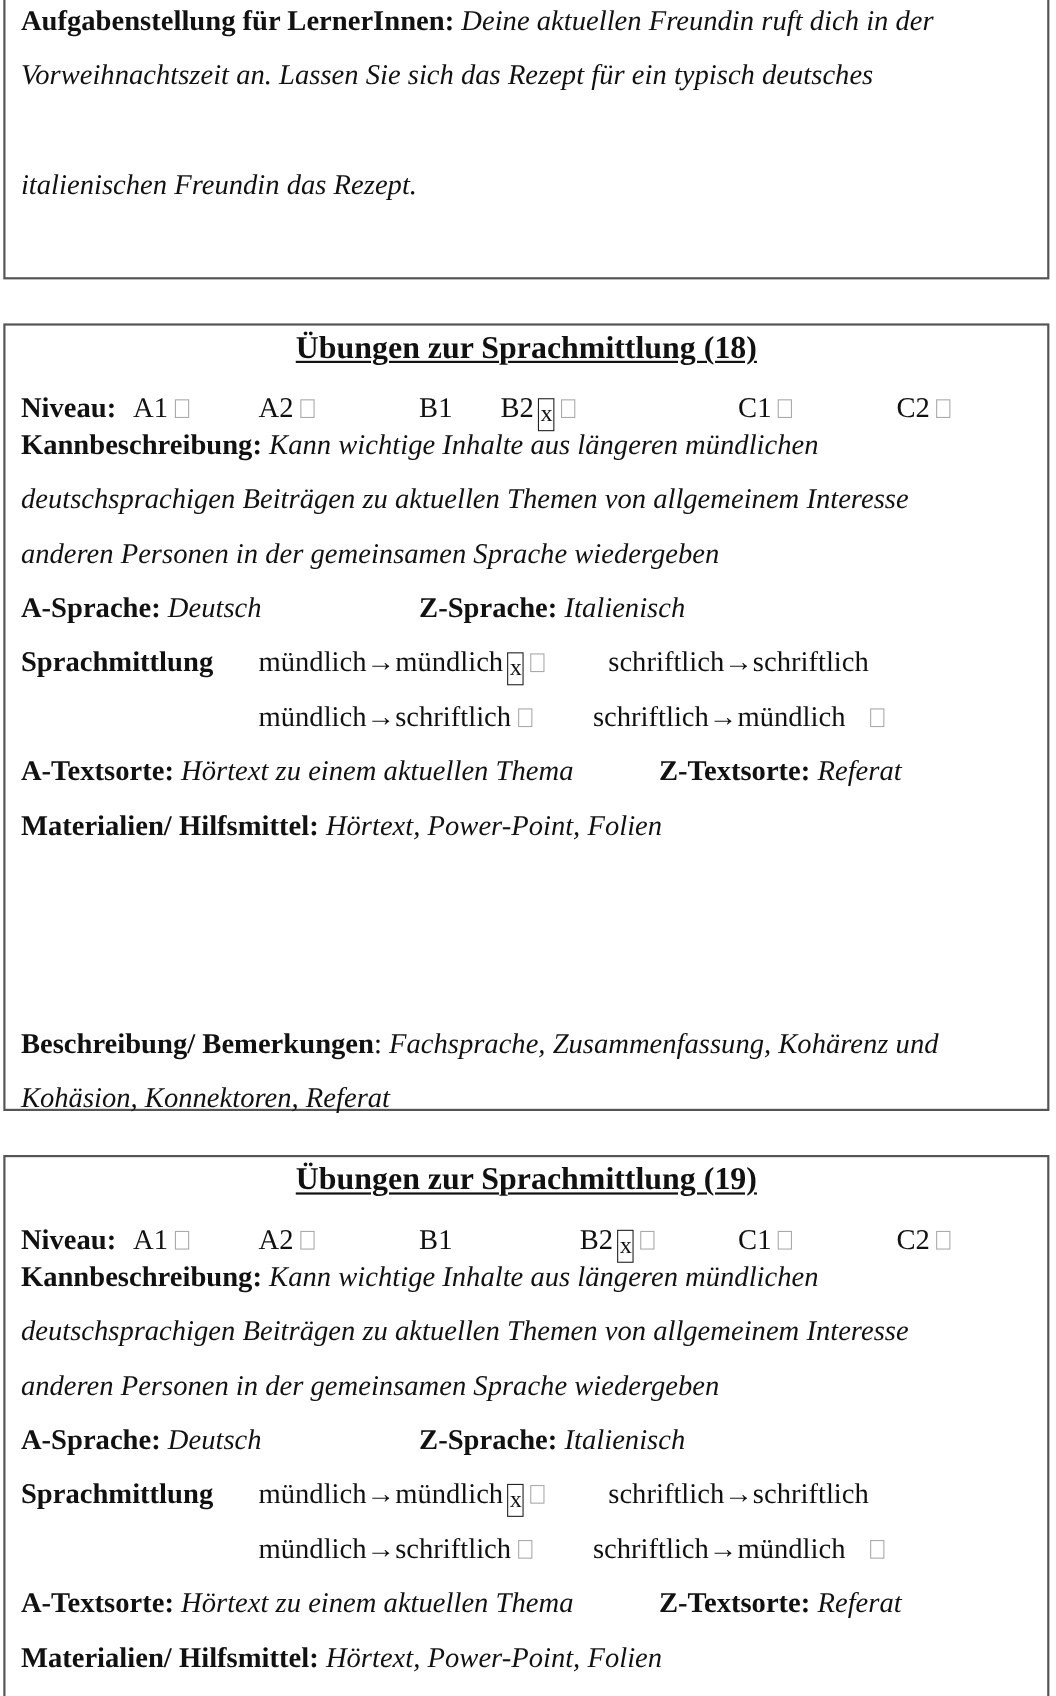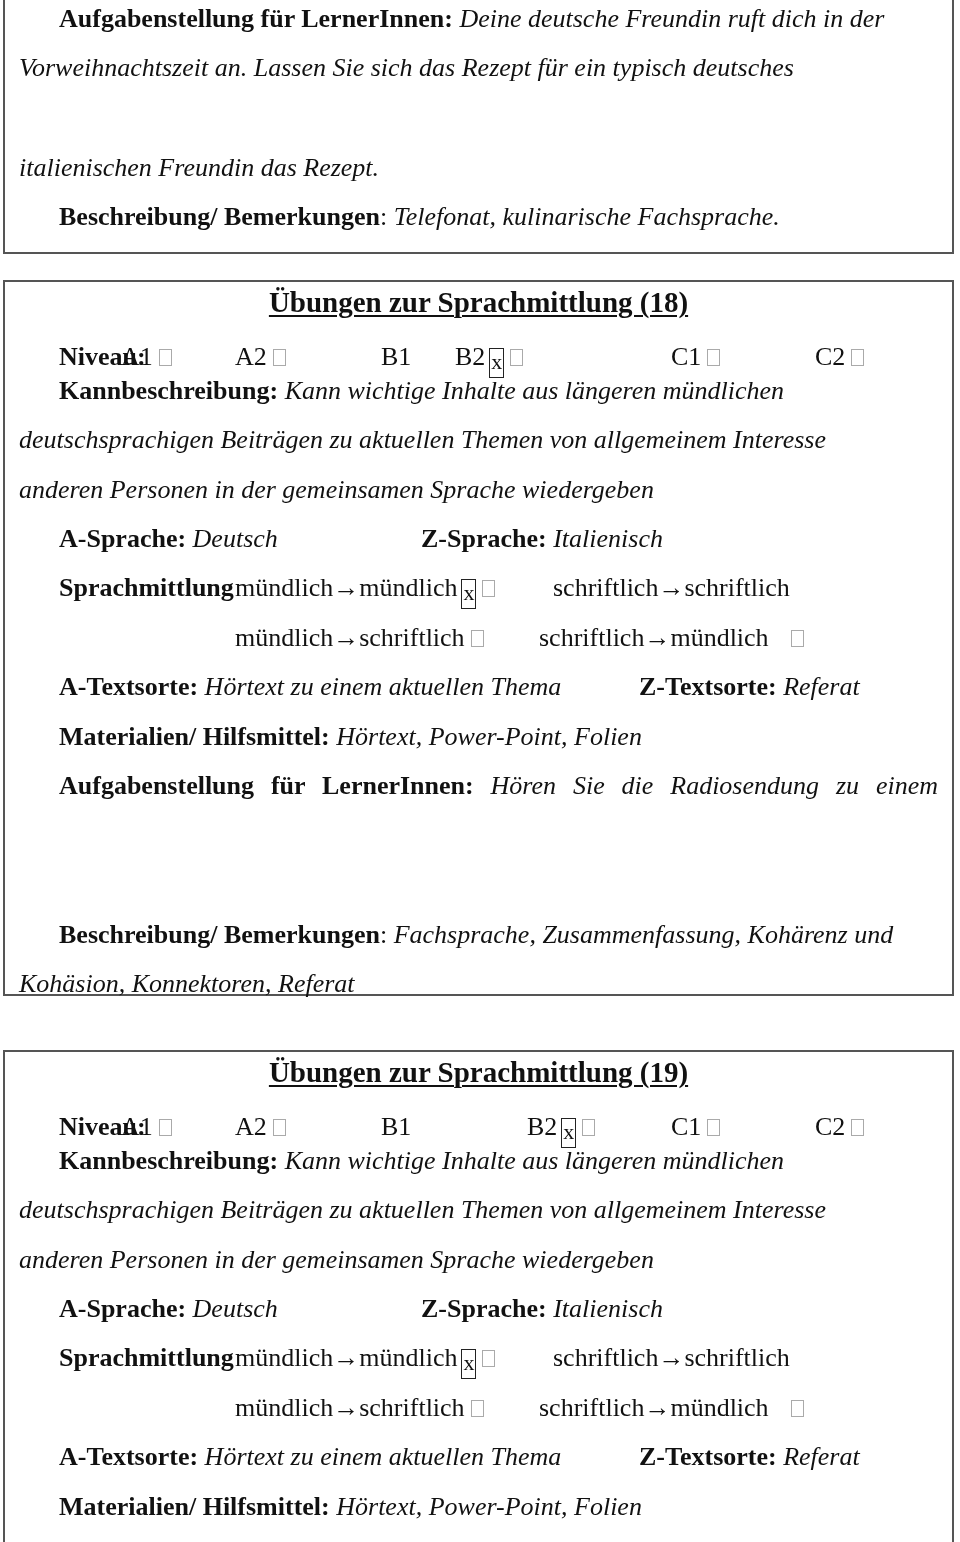--- a/index.html
+++ b/index.html
@@ -7,28 +7,28 @@
     width: 960px; height: 1542px; position: relative; overflow: hidden;
     font-family: "Liberation Serif", "DejaVu Serif", serif;
     color: #111111;
   }
   .box {
     position: absolute; left: 3px; width: 951px;
     border: 2px solid #555555; box-sizing: border-box;
     background: #ffffff;
   }
   #box1 { top: -4px; height: 258px; }
-  #box2 { top: 280px; height: 716px; }
+  #box2 { top: 294px; height: 716px; }
   #box3 { top: 1050px; height: 636px; }
 
   .line {
     position: absolute; left: 14px; right: 14px;
     font-size: 26px; line-height: 30px; white-space: nowrap;
   }
-  .b { font-weight: bold; margin-left: 40px; }
+  .b { font-weight: bold; }
   .i { font-style: italic; }
   .title {
     position: absolute; left: 0; right: 0; text-align: center;
     font-size: 29px; font-weight: bold; text-decoration: underline;
     text-decoration-thickness: 2px; text-underline-offset: 3px;
   }
   .chk {
     display: inline-block; width: 13px; height: 17px;
     border: 1px solid #aaaaaa; vertical-align: -1px; margin-left: 6px;
     box-sizing: border-box;
@@ -40,28 +40,24 @@
   }
   .ab { position: absolute; }
   .justify { text-align: justify; text-align-last: justify; }
 </style>
 </head>
 <body>
 
 <div class="box" id="box1">
   <div class="line" style="top:6px">
     <span class="b">Aufgabenstellung für LernerInnen:</span>
-    <span class="i">Deine deutsche Freundin ruft dich in der</span>
+    <span class="i">Deine aktuellen Freundin ruft dich in der</span>
   </div>
   <div class="line i" style="top:55px">Vorweihnachtszeit an. Lassen Sie sich das Rezept für ein typisch deutsches</div>
   <div class="line i" style="top:155px">italienischen Freundin das Rezept.</div>
-  <div class="line" style="top:204px">
-    <span class="b">Beschreibung/ Bemerkungen</span><span>:</span>
-    <span class="i">Telefonat, kulinarische Fachsprache.</span>
-  </div>
 </div>
 
 <div class="box" id="box2">
   <div class="title" style="top:4px">Übungen zur Sprachmittlung (18)</div>
 
   <div class="line" style="top:60px">
     <span class="b ab" style="left:0">Niveau:</span>
     <span class="ab" style="left:102px"><span>A1</span><span class="chk"></span></span>
     <span class="ab" style="left:216px"><span>A2</span><span class="chk"></span></span>
     <span class="ab" style="left:362px"><span>B1</span></span>
@@ -95,24 +91,20 @@
   <div class="line" style="top:390px">
     <span class="ab" style="left:0"><span class="b">A-Textsorte:</span> <span class="i">Hörtext zu einem aktuellen Thema</span></span>
     <span class="ab" style="left:580px"><span class="b">Z-Textsorte:</span> <span class="i">Referat</span></span>
   </div>
 
   <div class="line" style="top:440px">
     <span class="b">Materialien/ Hilfsmittel:</span>
     <span class="i">Hörtext, Power-Point, Folien</span>
   </div>
 
-  <div class="line justify" style="top:489px">
-    <span class="b">Aufgabenstellung für LernerInnen:</span>
-    <span class="i">Hören Sie die Radiosendung zu einem</span>
-  </div>
 
   <div class="line i" style="top:687px">Kohäsion, Konnektoren, Referat</div>
   <div class="line" style="top:638px">
     <span class="b">Beschreibung/ Bemerkungen</span><span>:</span>
     <span class="i">Fachsprache, Zusammenfassung, Kohärenz und</span>
   </div>
 </div>
 
 <div class="box" id="box3">
   <div class="title" style="top:4px">Übungen zur Sprachmittlung (19)</div>

